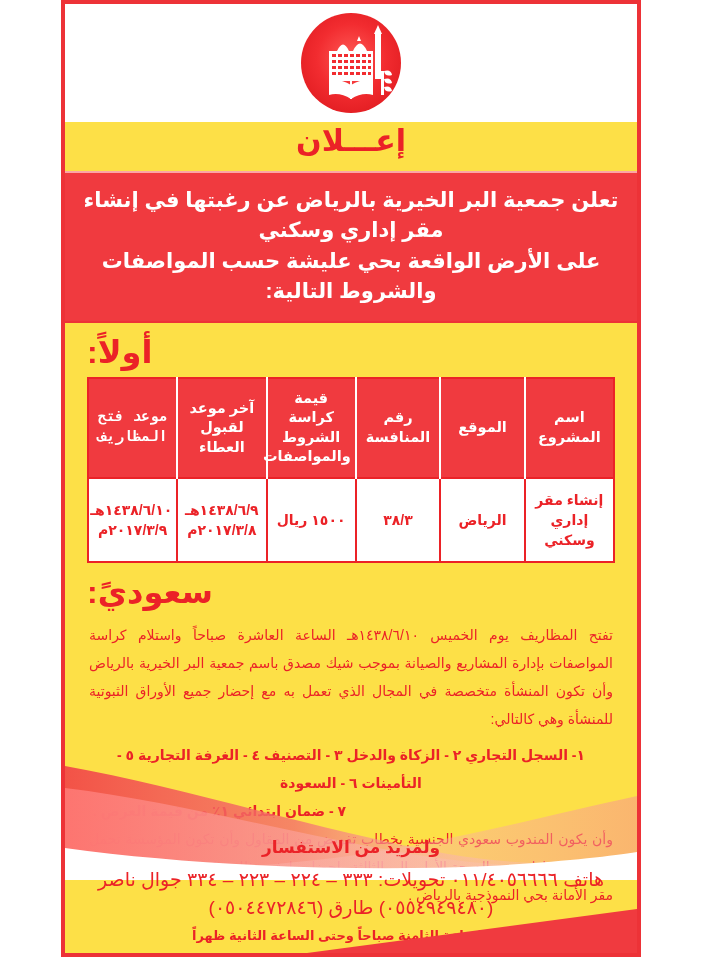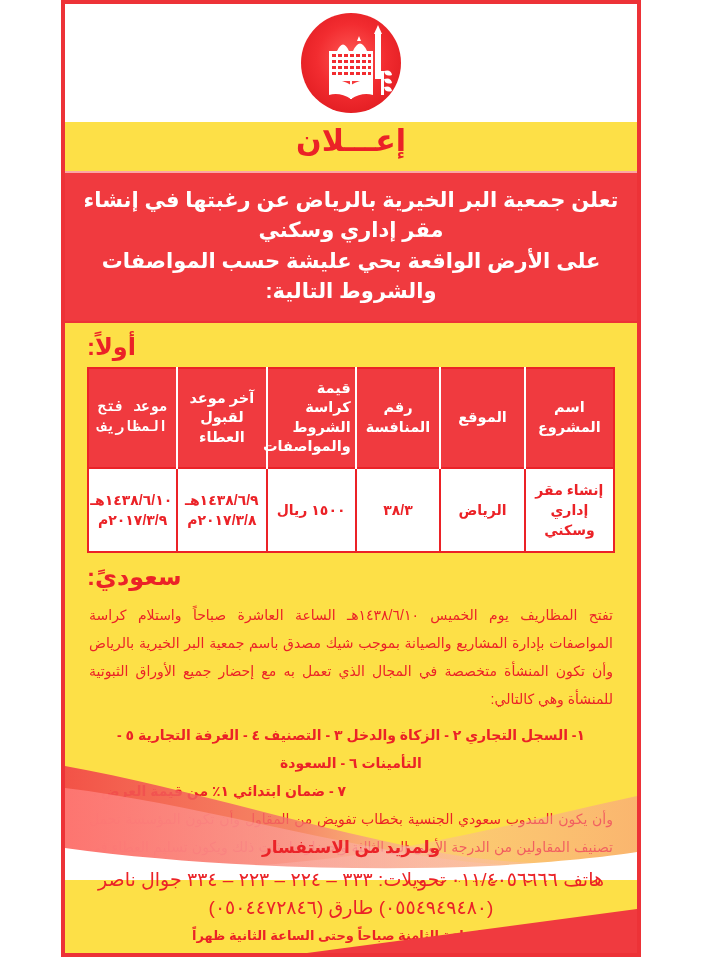--- a/index.html
+++ b/index.html
@@ -60,21 +60,21 @@
     padding: 12px 14px 14px 14px;
     border-top: 2px solid #fca5a5;
     border-bottom: 2px solid #ED3237;
   }
   .intro-banner .ln { display: block; }
 
   
   .section-label {
     color: #EB2227;
     font-weight: bold;
-    font-size: 24px;
+    font-size: 32px;
     text-align: left;
     padding: 10px 18px 6px 22px;
   }
 
   
   .table-zone { padding: 0 22px; }
   table.bid {
     width: 100%;
     border-collapse: collapse;
     table-layout: fixed;
@@ -102,21 +102,21 @@
     line-height: 1.45;
     text-align: center;
     vertical-align: middle;
     padding: 10px 4px;
     border: 2px solid #EB2227;
     height: 62px;
   }
   .col-name  { width: 17%; }
   .col-loc   { width: 16%; }
   .col-num   { width: 16%; }
-  .col-price { width: 17%; text-align: right; }
+  .col-price { width: 17%; }
   .col-last  { width: 17%; }
   .col-open  { width: 17%; font-family: Liberation Mono, monospace; }
   .dl { display: block; }
 
   
   .body-zone {
     padding: 4px 24px 0 24px;
     color: #EB2227;
   }
   .para {

